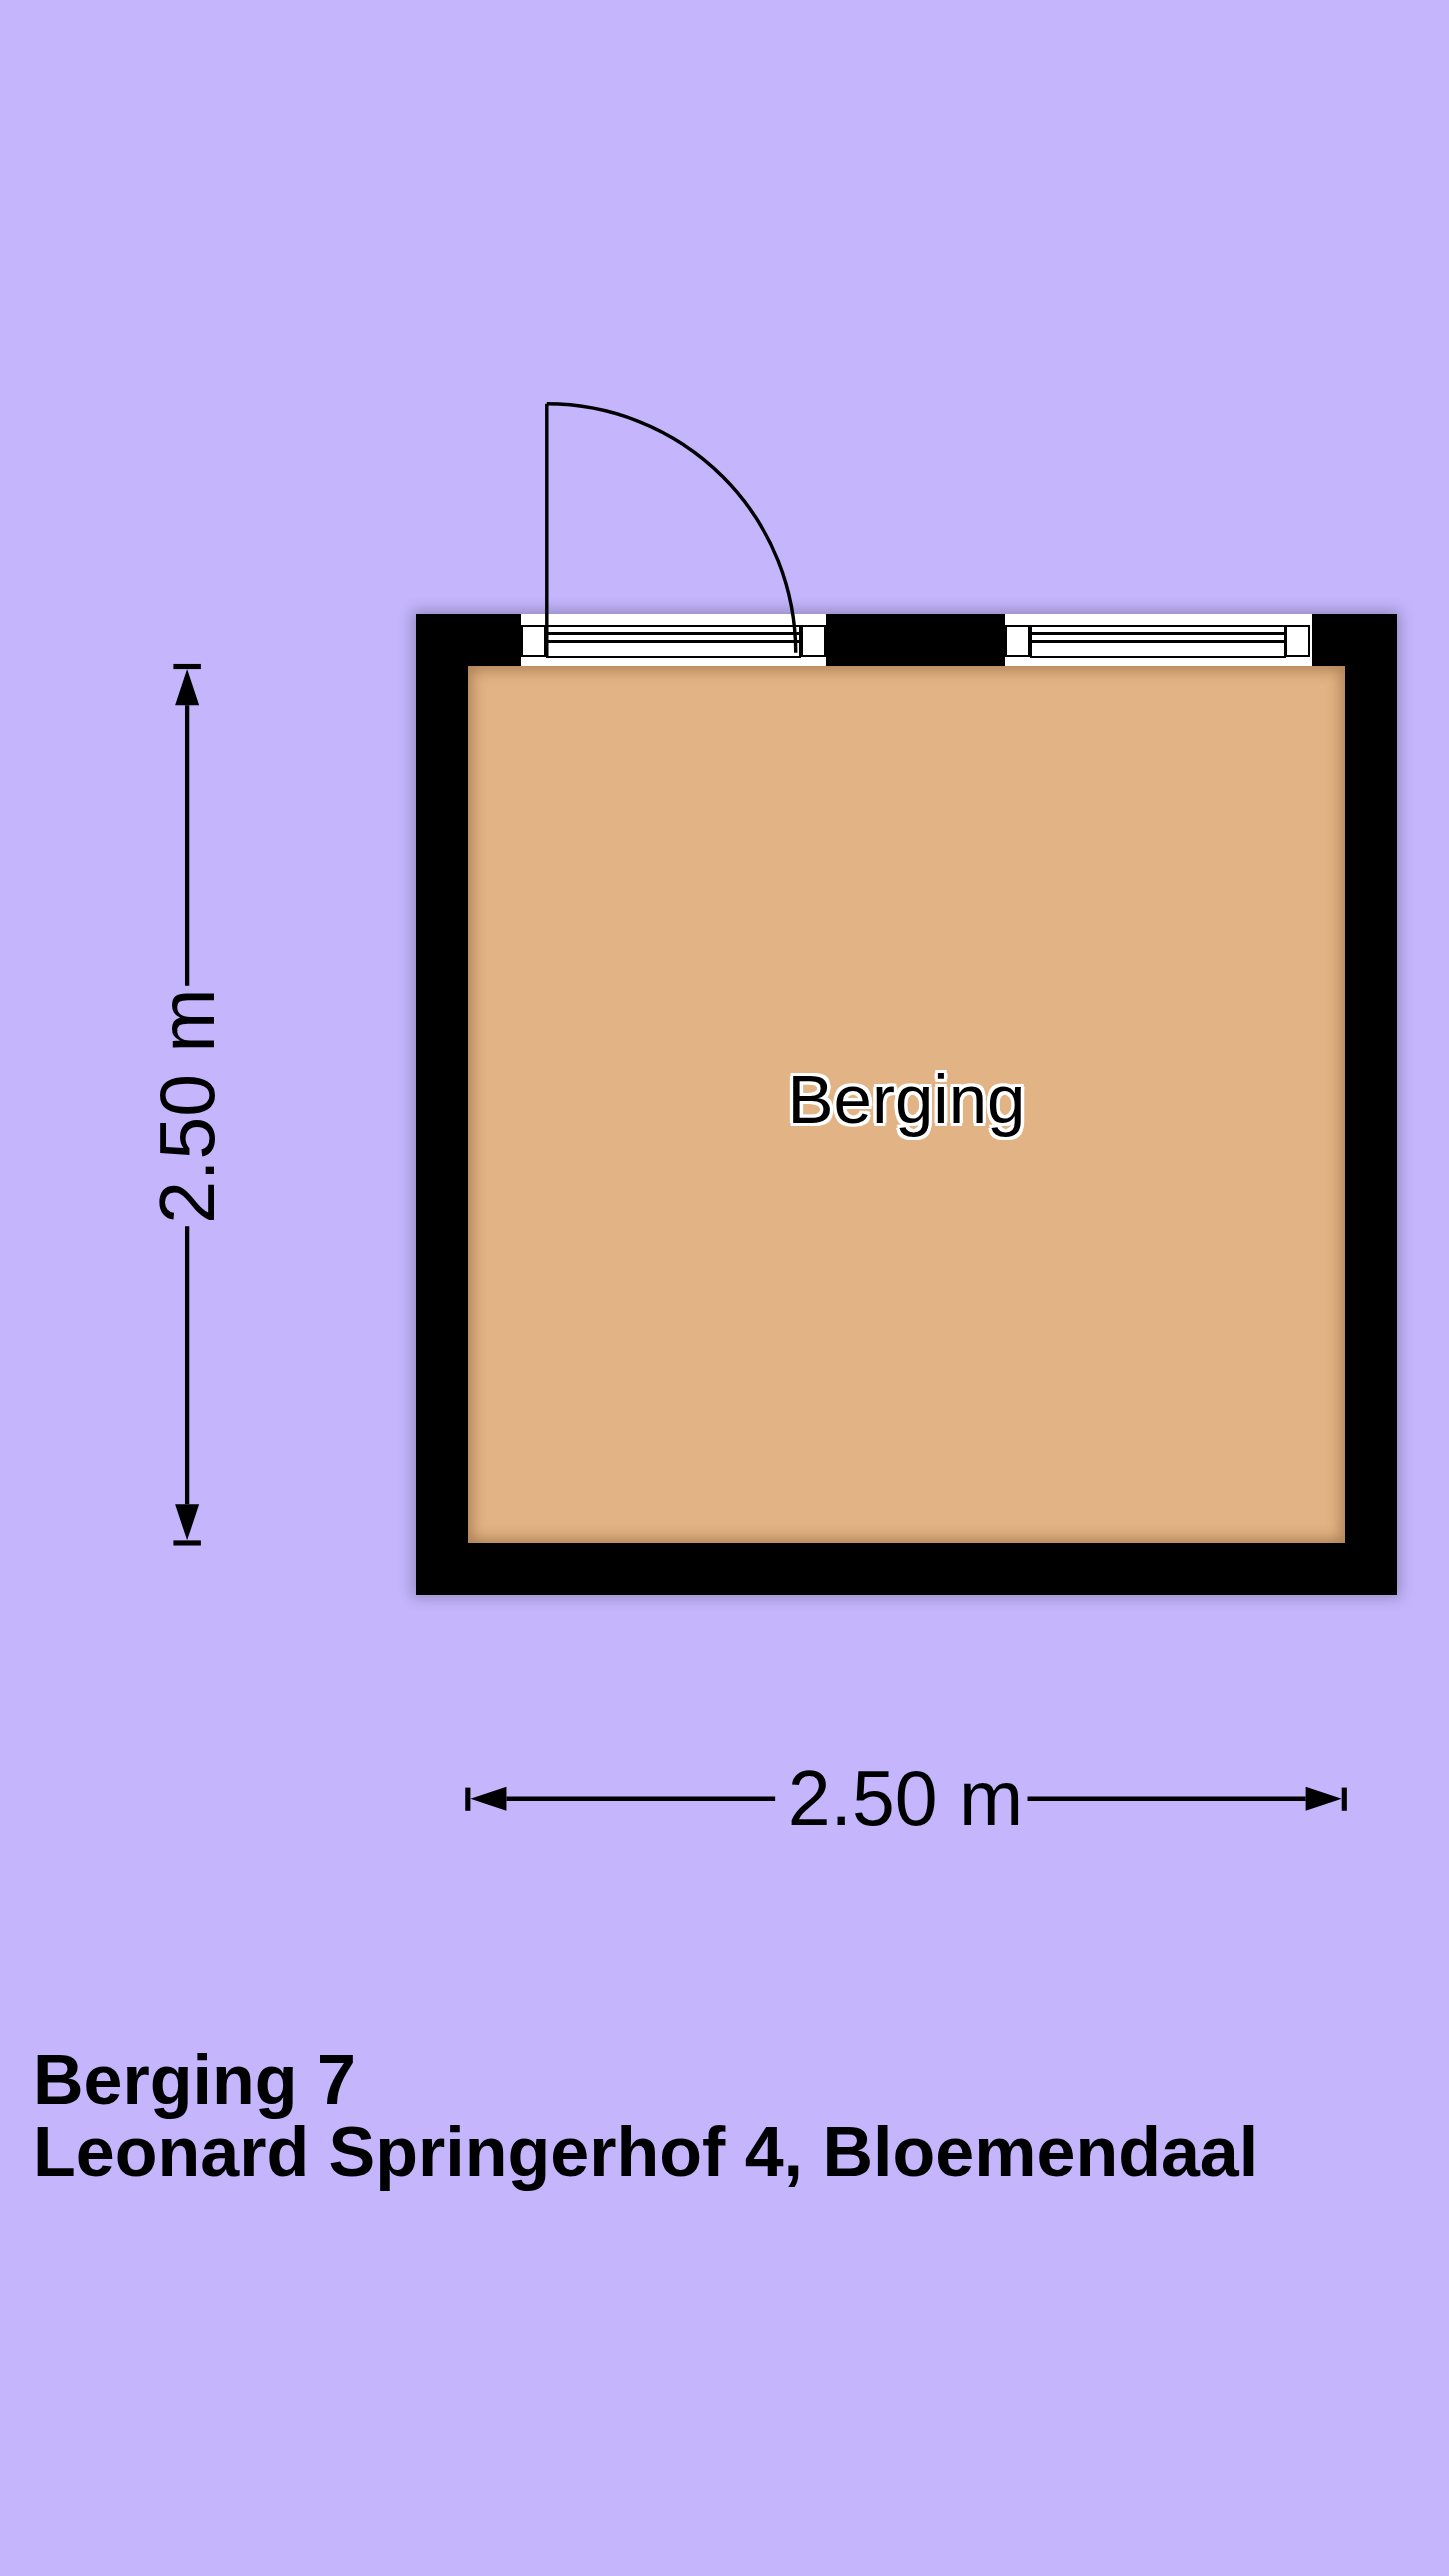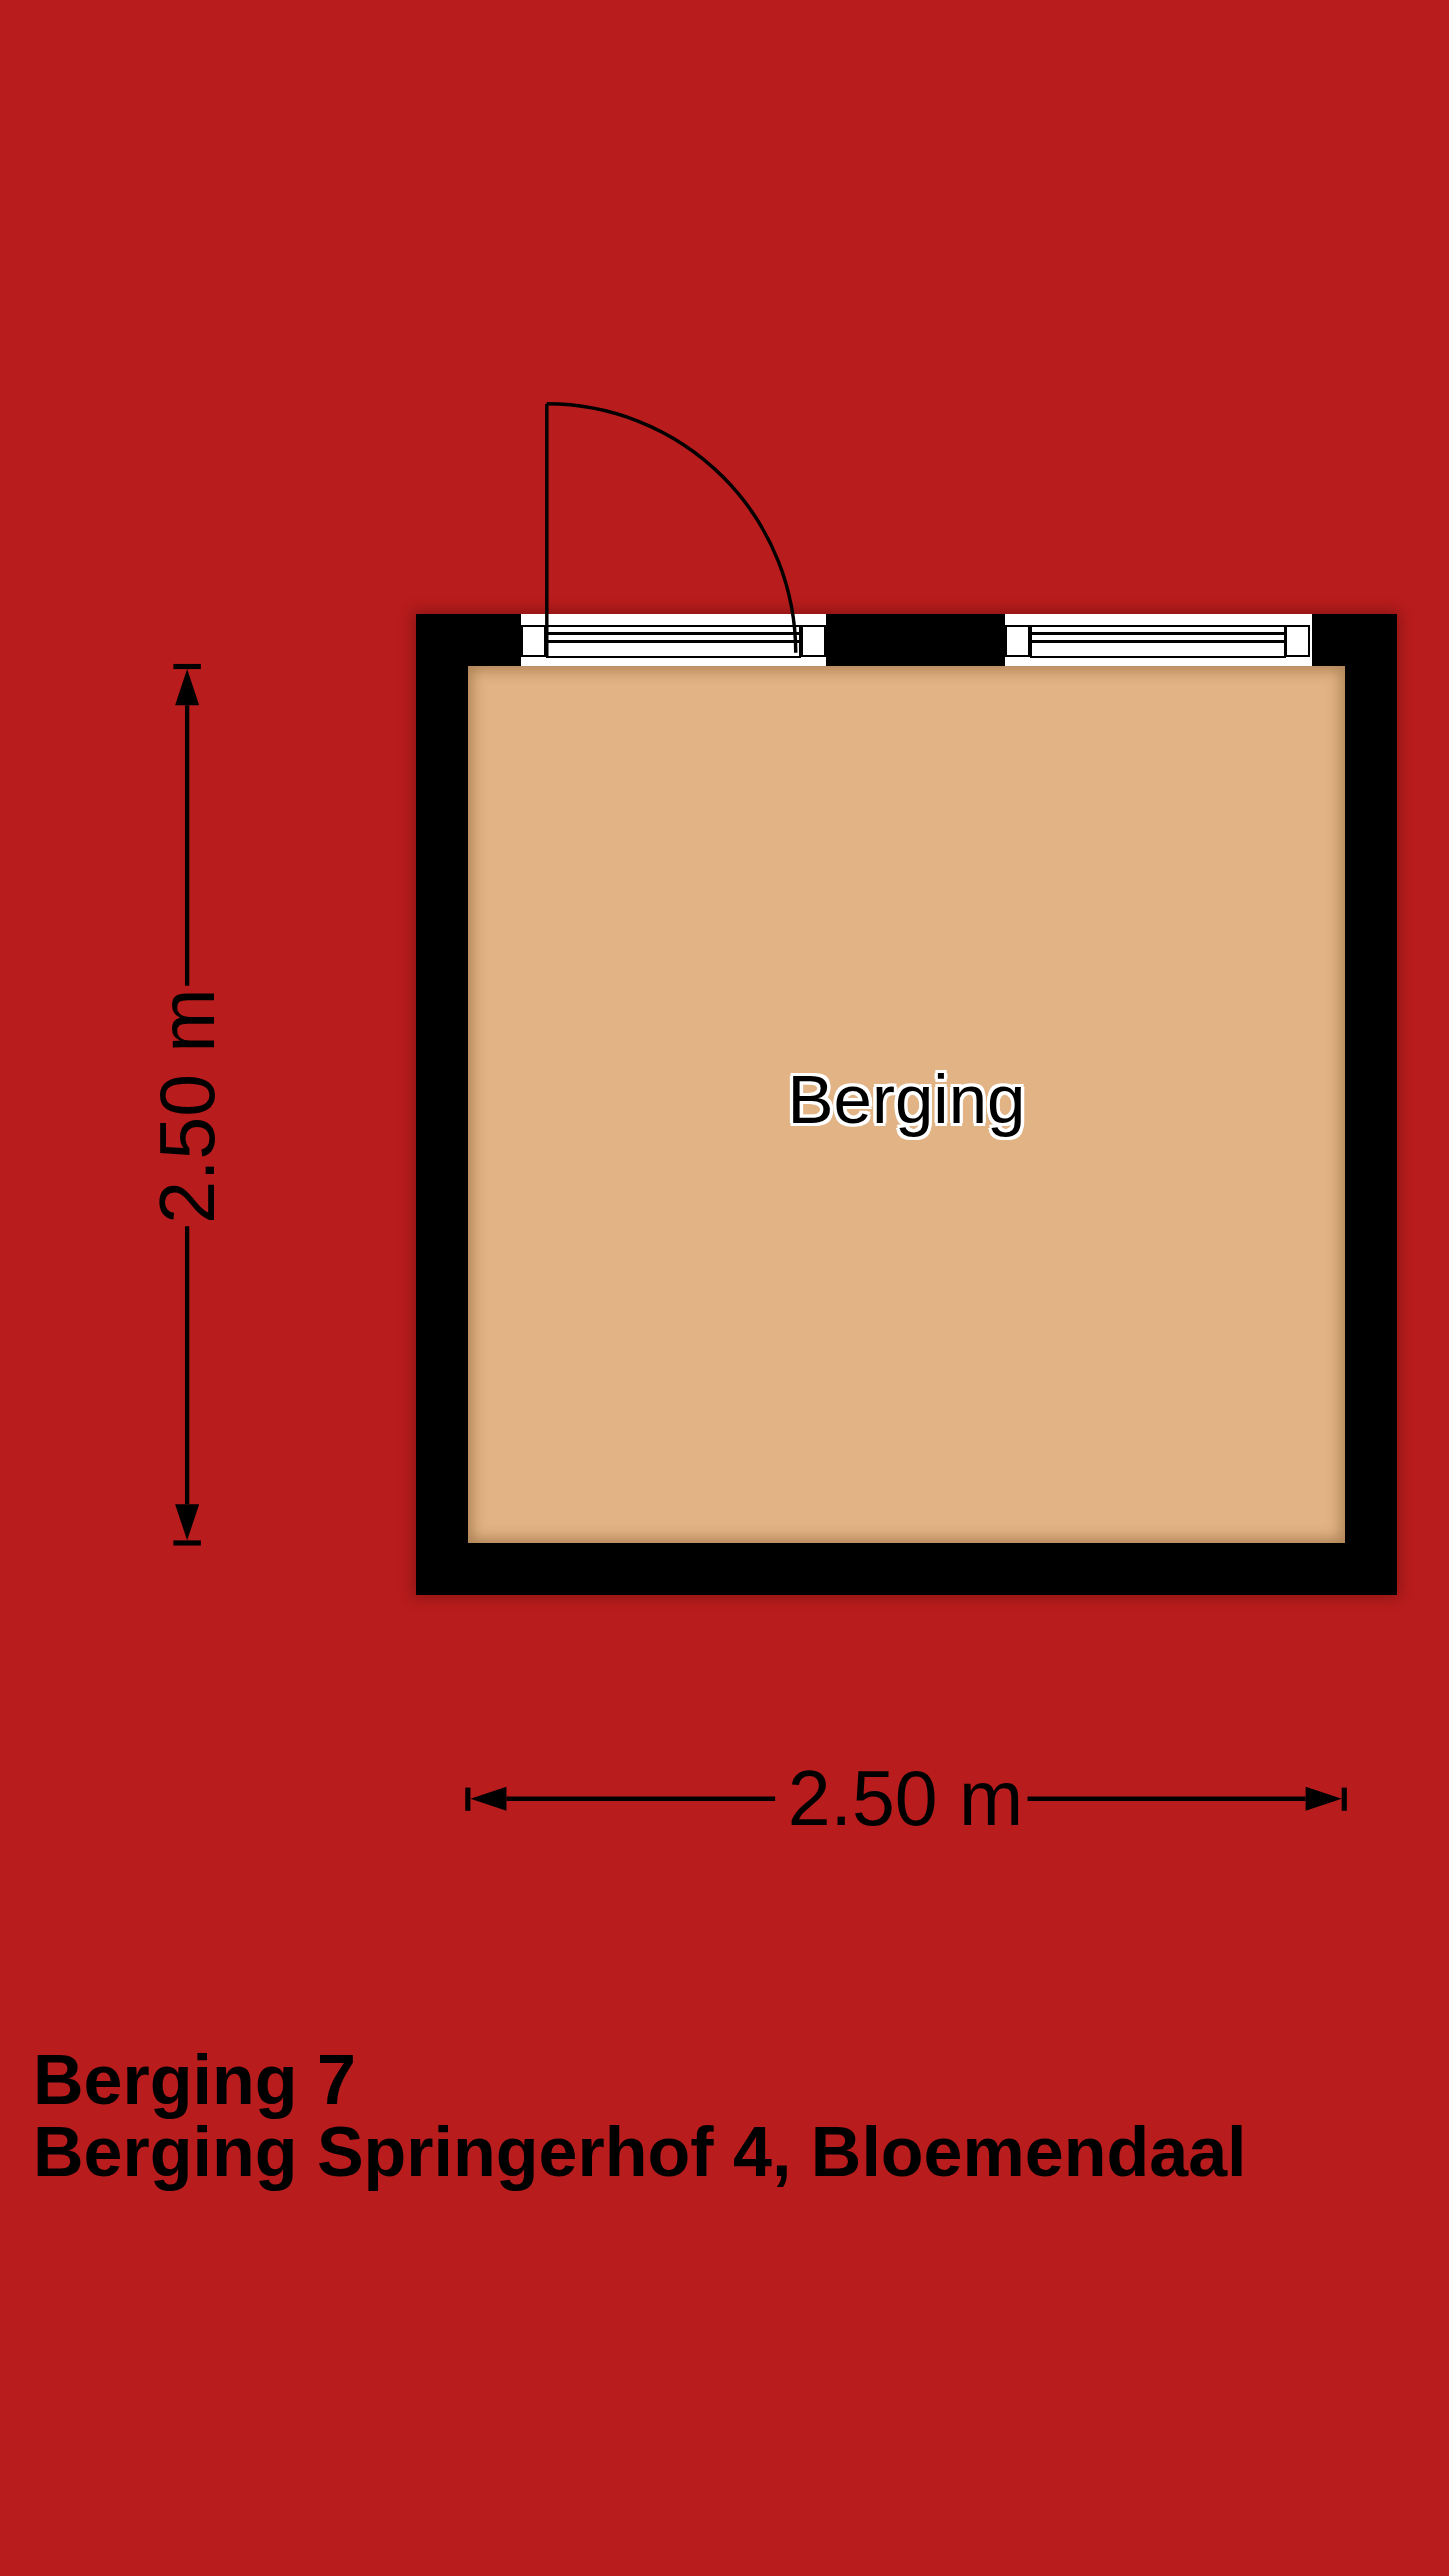--- a/index.html
+++ b/index.html
@@ -1,19 +1,19 @@
 <!DOCTYPE html>
 <html style="font-size:13.7px"><head>
 <meta charset="utf-8">
 <style>
   html,body{margin:0;padding:0;background:#fff;}
   #page{
     position:relative;
     width:1449px;height:2576px;
-    background:#b91c1c;
+    background:#c4b5fd;
     font-family:"Liberation Sans", sans-serif;
     overflow:hidden;
   }
   
   .plan-outer{
     position:absolute;left:416px;top:614px;width:981px;height:981px;
     background:#000;
     box-shadow:0 0 13.7px 3.4px rgba(0,0,0,0.25);
   }
   .floor{
@@ -104,16 +104,16 @@
     <line x1="1197" y1="2095" x2="1521" y2="2095" stroke="#000" stroke-width="5"></line>
   </svg>
 
   <div class="room-label">Berging</div>
 
   <div class="dim-label vertical">2.50 m</div>
 
   <div class="dim-label horizontal">2.50 m</div>
 
   <div class="footer-line l1">Berging 7</div>
-  <div class="footer-line l2">Berging Springerhof 4, Bloemendaal</div>
+  <div class="footer-line l2">Leonard Springerhof 4, Bloemendaal</div>
 
 </div>
 
 
 </body></html>

